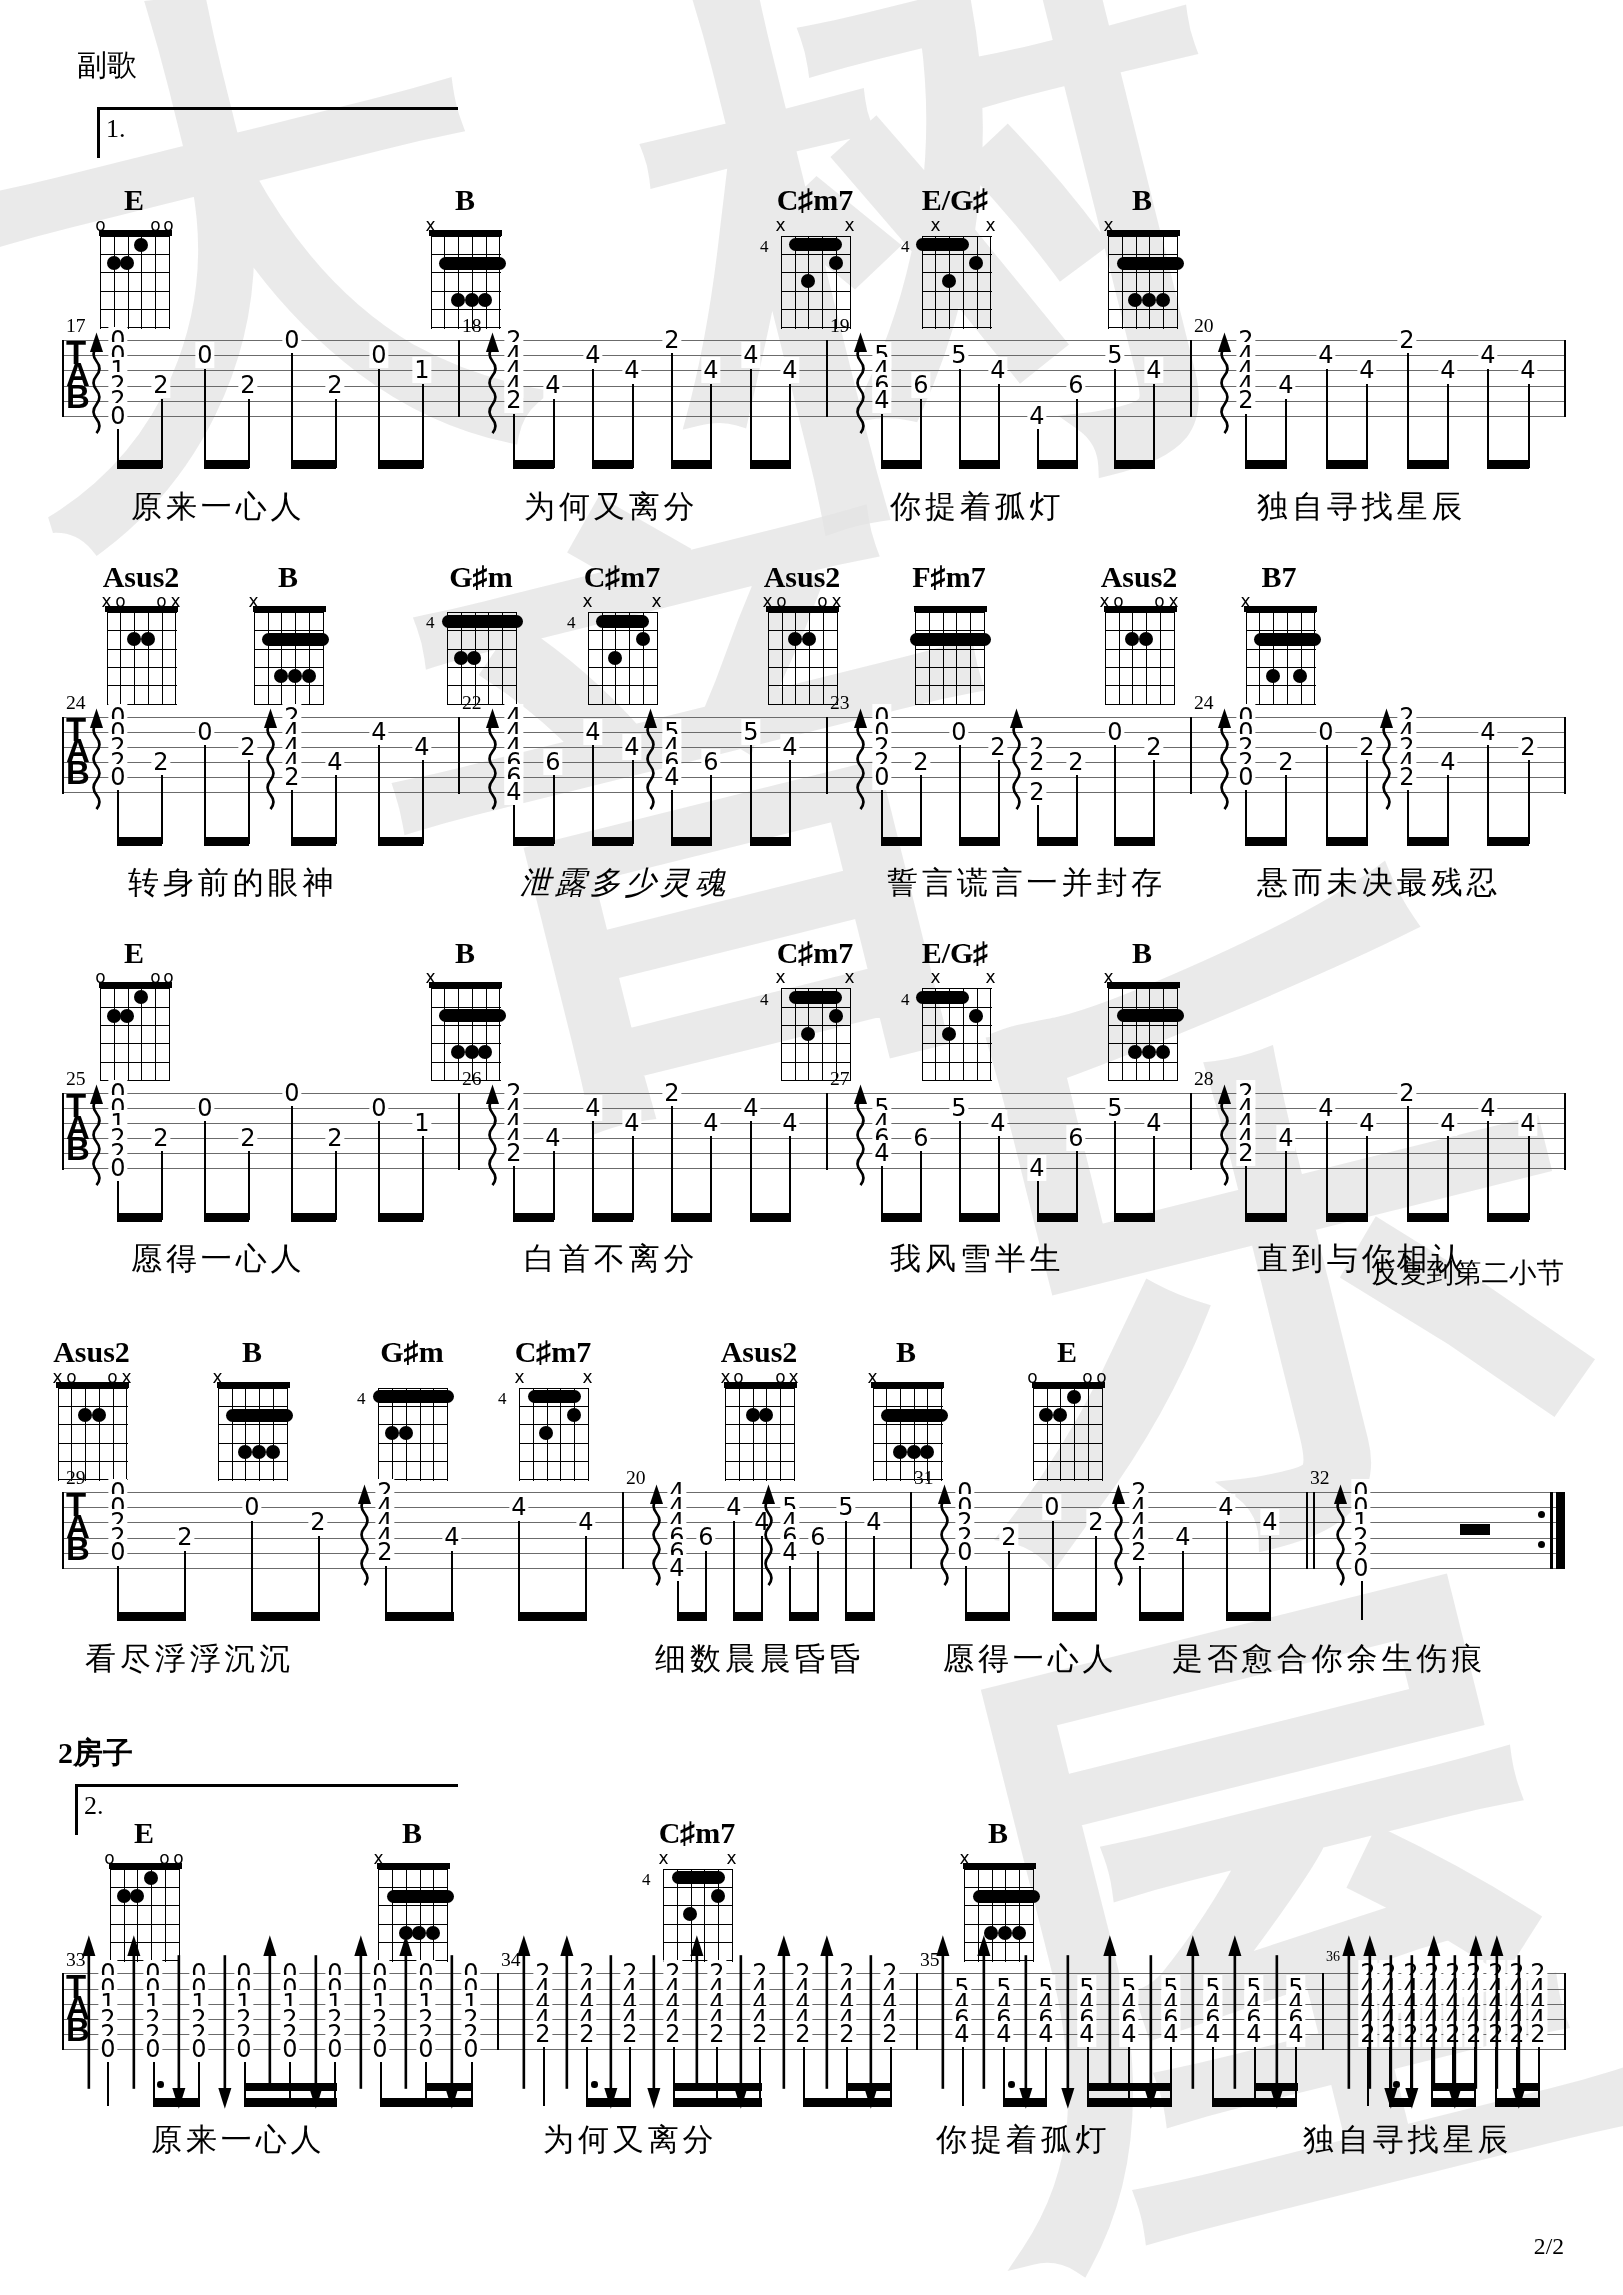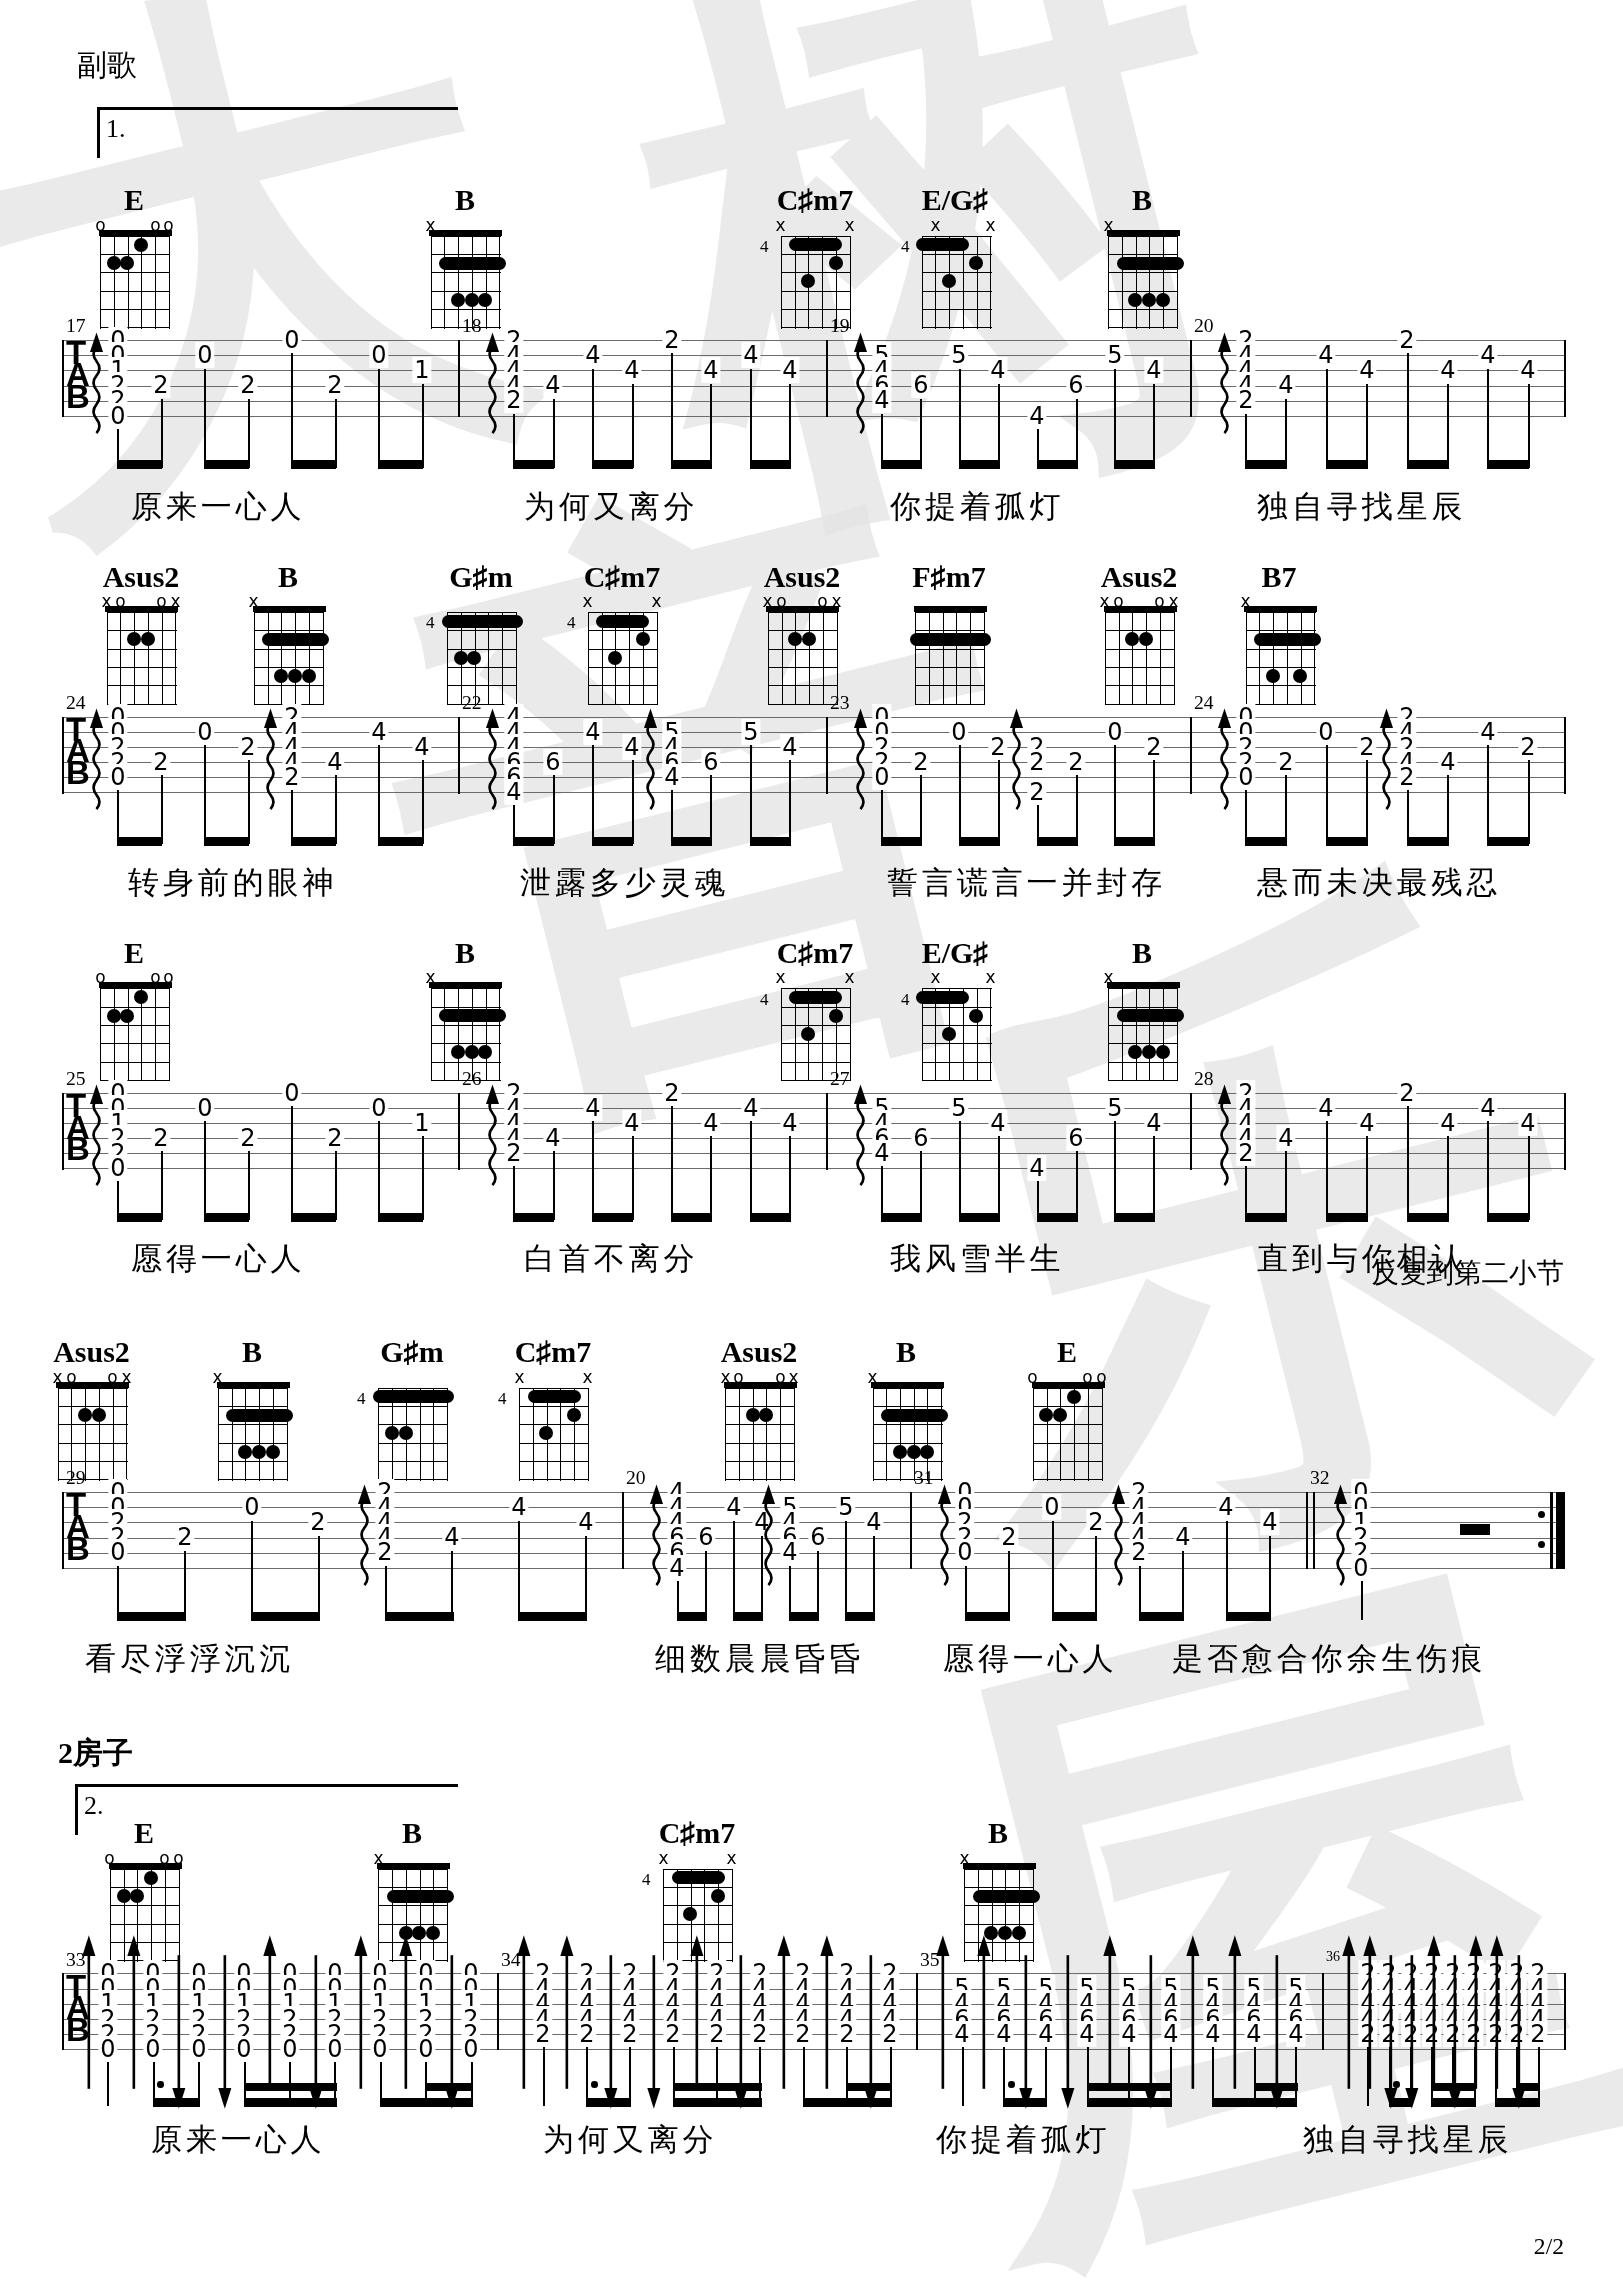--- a/index.html
+++ b/index.html
@@ -878,21 +878,21 @@
       <div style="position: absolute; left: 1447px; top: 775px; width: 2px; height: 69px; background: rgb(0, 0, 0);"></div>
       <div style="position: absolute; left: 1488px; top: 719px; transform: translateX(-50%); font-size: 24px; line-height: 26px; font-family: &quot;DejaVu Sans&quot;, sans-serif; background: rgb(255, 255, 255); padding: 0px 2px;">4</div>
       <div style="position: absolute; left: 1487px; top: 745px; width: 2px; height: 99px; background: rgb(0, 0, 0);"></div>
       <div style="position: absolute; left: 1528px; top: 734px; transform: translateX(-50%); font-size: 24px; line-height: 26px; font-family: &quot;DejaVu Sans&quot;, sans-serif; background: rgb(255, 255, 255); padding: 0px 2px;">2</div>
       <div style="position: absolute; left: 1528px; top: 760px; width: 2px; height: 84px; background: rgb(0, 0, 0);"></div>
       <div style="position: absolute; left: 1245px; top: 837px; width: 42px; height: 9.2px; background: rgb(0, 0, 0);"></div>
       <div style="position: absolute; left: 1326px; top: 837px; width: 42px; height: 9.2px; background: rgb(0, 0, 0);"></div>
       <div style="position: absolute; left: 1407px; top: 837px; width: 42px; height: 9.2px; background: rgb(0, 0, 0);"></div>
       <div style="position: absolute; left: 1487px; top: 837px; width: 42px; height: 9.2px; background: rgb(0, 0, 0);"></div>
       <div style="position: absolute; left: 128px; top: 862px; font-size: 31px; white-space: nowrap; letter-spacing: 3.9px;">转身前的眼神</div>
-      <div style="position: absolute; left: 520px; top: 862px; font-size: 31px; white-space: nowrap; letter-spacing: 3.9px;">泄露多少灵魂</div>
+      <div style="position: absolute; left: 520px; top: 862px; font-size: 31px; white-space: nowrap; letter-spacing: 3.9px; font-style: italic;">泄露多少灵魂</div>
       <div style="position: absolute; left: 887px; top: 862px; font-size: 31px; white-space: nowrap; letter-spacing: 3.9px;">誓言谎言一并封存</div>
       <div style="position: absolute; left: 1257px; top: 862px; font-size: 31px; white-space: nowrap; letter-spacing: 3.9px;">悬而未决最残忍</div>
       <div style="position: absolute; left: 62px; top: 1093px; width: 1502px; height: 1.3px; background: rgb(107, 107, 107);"></div>
       <div style="position: absolute; left: 62px; top: 1108px; width: 1502px; height: 1.3px; background: rgb(107, 107, 107);"></div>
       <div style="position: absolute; left: 62px; top: 1123px; width: 1502px; height: 1.3px; background: rgb(107, 107, 107);"></div>
       <div style="position: absolute; left: 62px; top: 1138px; width: 1502px; height: 1.3px; background: rgb(107, 107, 107);"></div>
       <div style="position: absolute; left: 62px; top: 1153px; width: 1502px; height: 1.3px; background: rgb(107, 107, 107);"></div>
       <div style="position: absolute; left: 62px; top: 1168px; width: 1502px; height: 1.3px; background: rgb(107, 107, 107);"></div>
       <div style="position: absolute; left: 66px; top: 1089px; font-size: 33px; font-weight: bold; font-family: &quot;Liberation Sans&quot;, sans-serif; line-height: 33px;">T</div>
       <div style="position: absolute; left: 66px; top: 1111px; font-size: 33px; font-weight: bold; font-family: &quot;Liberation Sans&quot;, sans-serif; line-height: 33px;">A</div>

